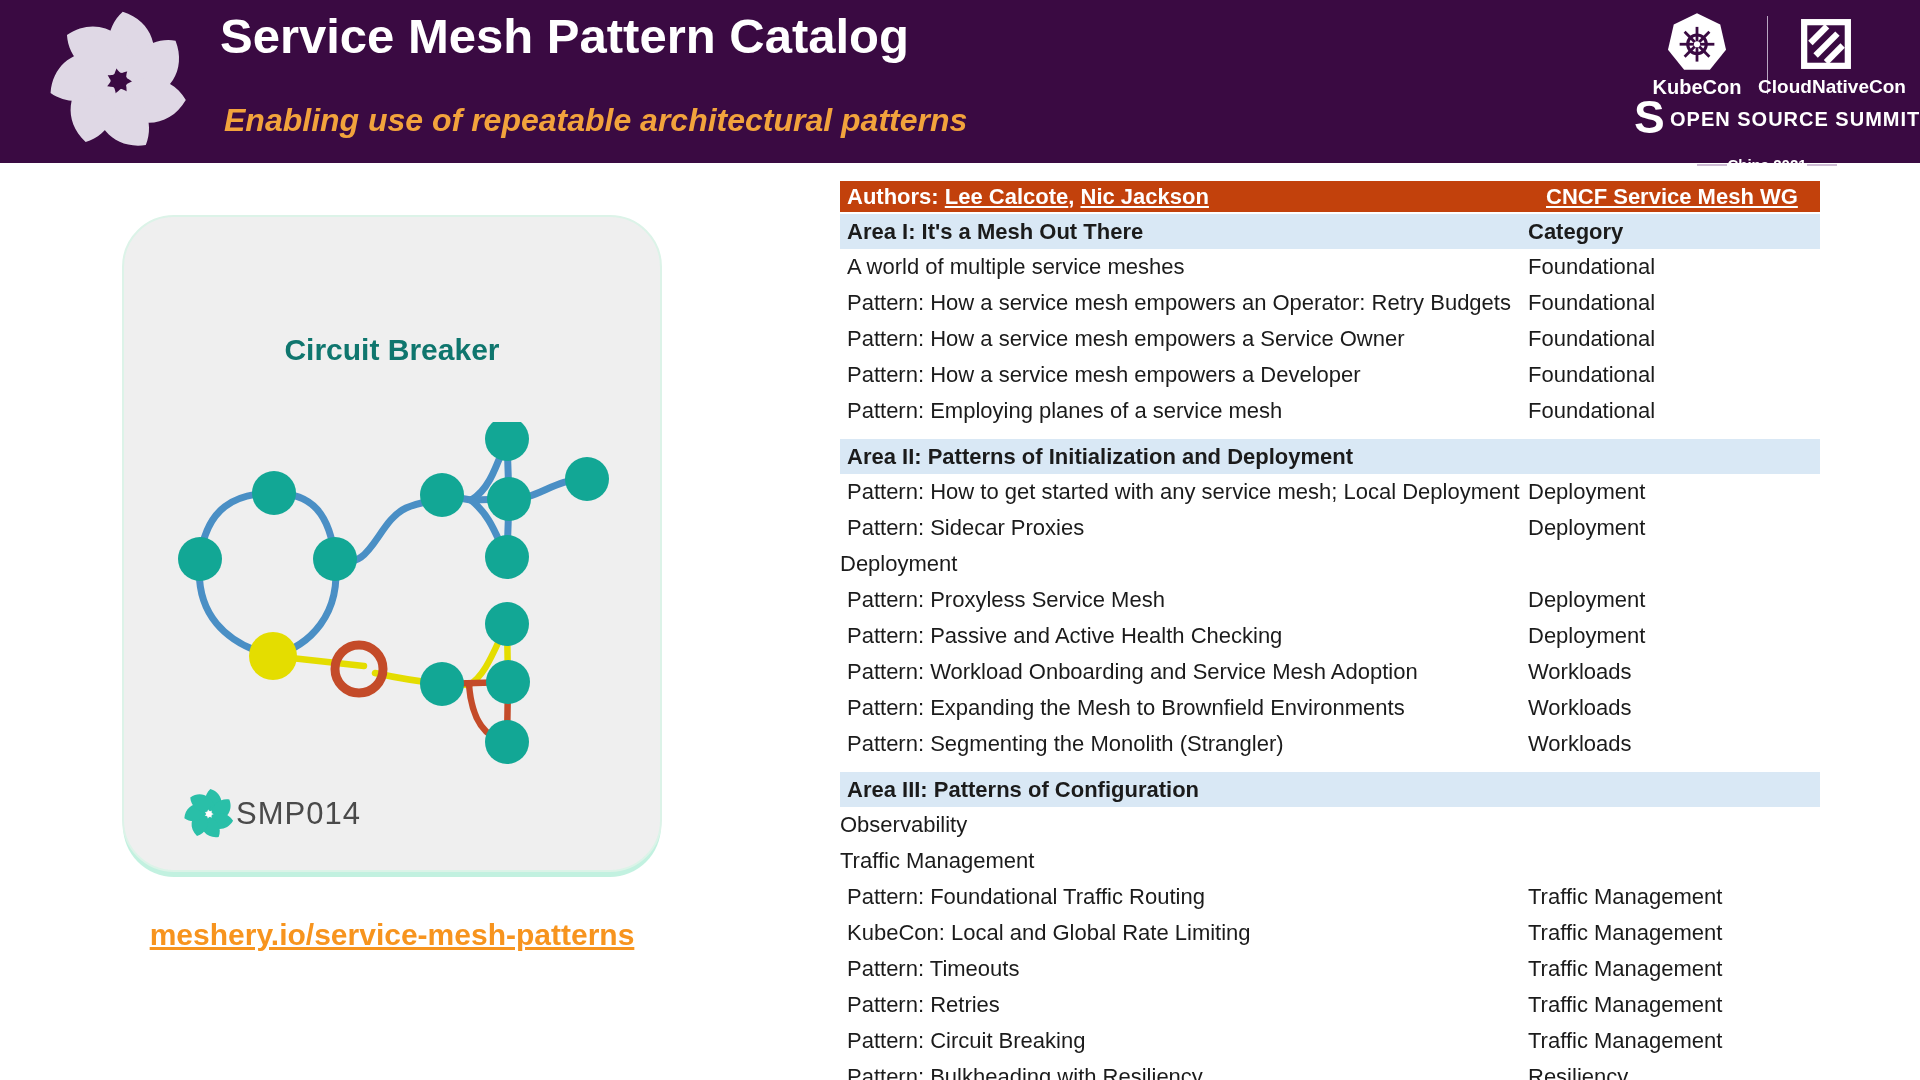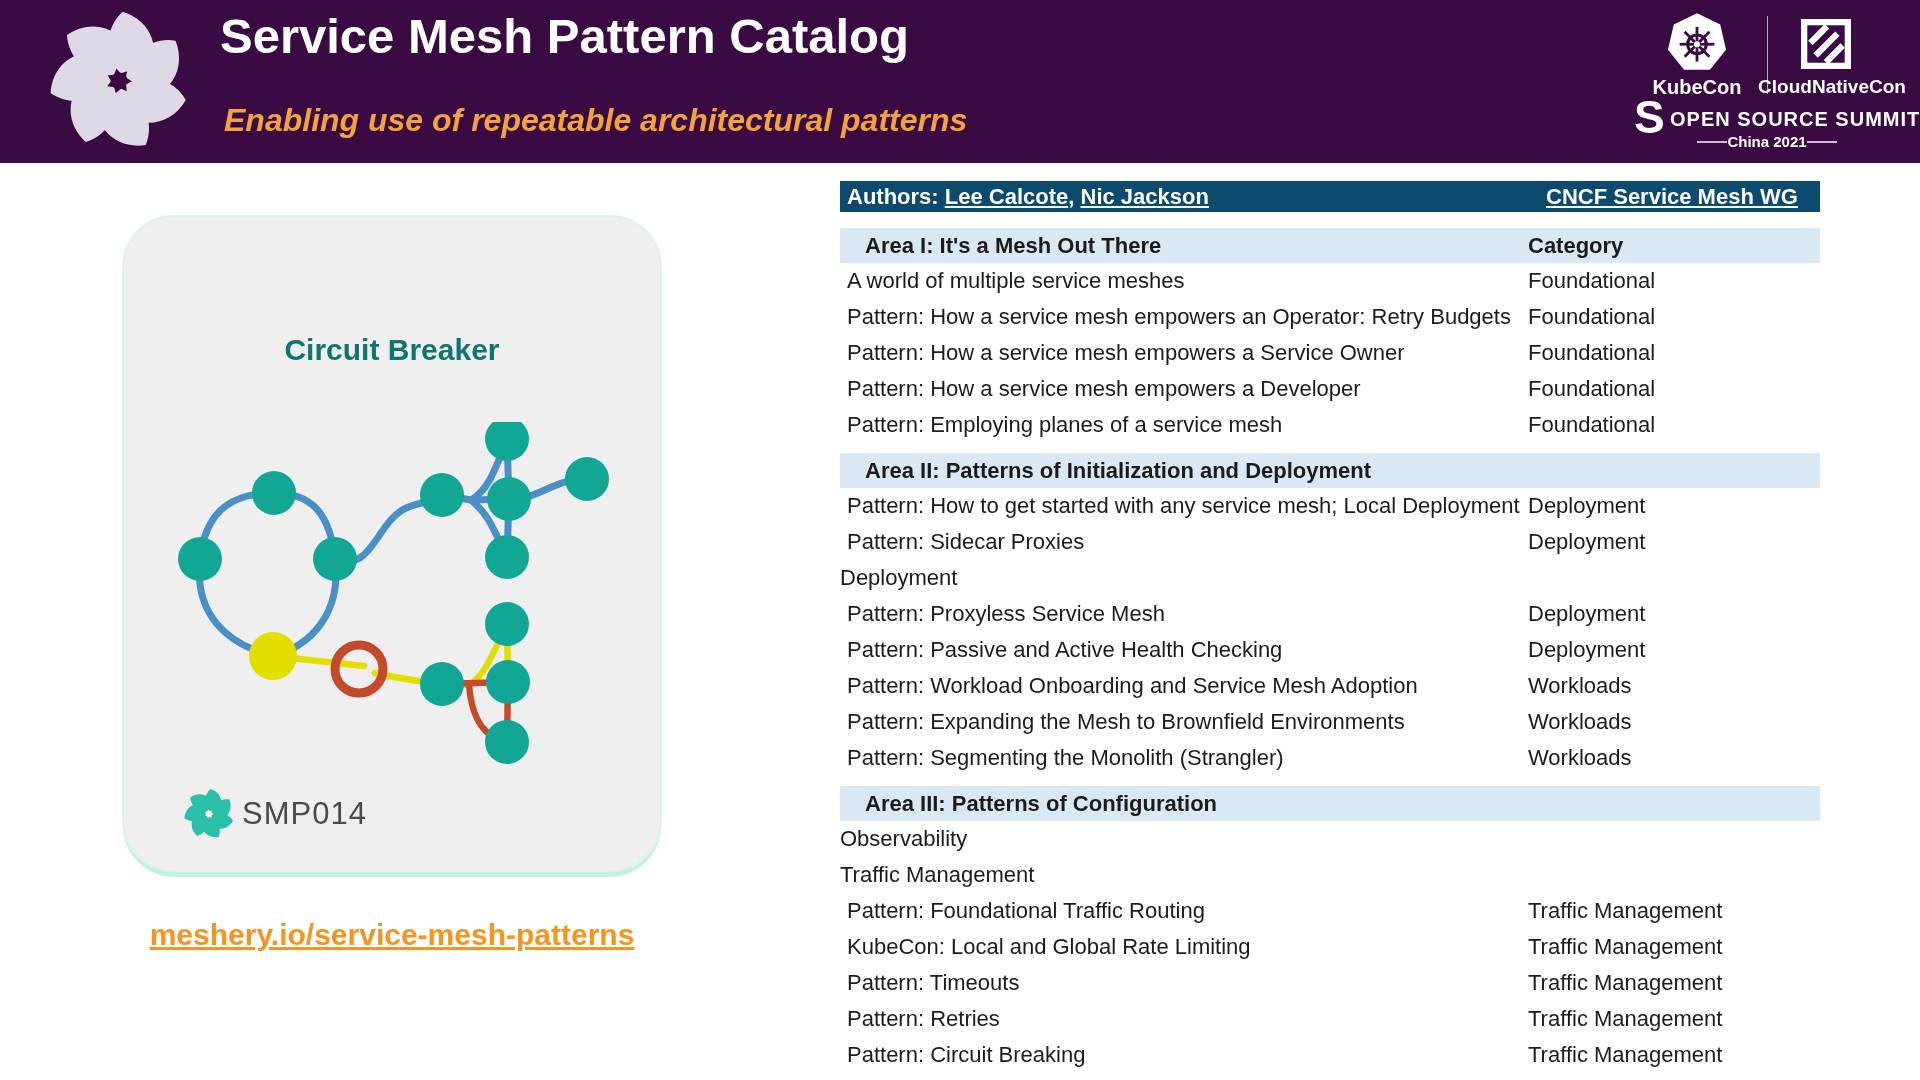--- a/index.html
+++ b/index.html
@@ -16,46 +16,46 @@
   .conf{position:absolute;right:18px;top:8px;width:270px;height:150px;color:#fff;}
   .conf-row{position:absolute;left:0;top:0;width:270px;height:92px;}
   .kube-icon{position:absolute;left:34px;top:4px;width:62px;height:62px;}
   .kube-label{position:absolute;left:0px;top:68px;width:130px;text-align:center;font-size:20px;font-weight:bold;}
   .conf-div{position:absolute;left:135px;top:8px;width:1px;height:78px;background:#b9a6c2;}
   .cnc-icon{position:absolute;left:168px;top:10px;width:52px;height:52px;}
   .cnc-label{position:absolute;left:120px;top:68px;width:160px;text-align:center;font-size:19px;font-weight:bold;}
   .summit{position:absolute;left:0;top:92px;width:270px;height:40px;}
   .summit-s{position:absolute;left:2px;top:-6px;font-size:46px;font-weight:bold;line-height:46px;color:#fff;}
   .summit-label{position:absolute;left:38px;top:8px;font-size:20px;font-weight:bold;letter-spacing:1px;white-space:nowrap;}
-  .china{position:absolute;left:0;top:125px;width:270px;display:flex;align-items:center;justify-content:center;gap:0;font-size:15px;font-weight:bold;}
+  .china{position:absolute;left:0;top:148px;width:270px;display:flex;align-items:center;justify-content:center;gap:0;font-size:15px;font-weight:bold;}
   .china .dash{width:30px;height:2px;background:#cdbcd4;}
 
   
   .card{position:absolute;left:122px;top:215px;width:540px;height:657px;background:#EFEFEF;
         border:2px solid #DCF3E8;border-radius:52px;box-sizing:border-box;
         box-shadow:0 6px 0 -1px rgba(120,224,186,.45);}
   .badge{position:absolute;right:30px;top:36px;width:242px;height:50px;background:#B5D7A3;border-radius:26px;
          color:#4D8A46;font-size:27px;line-height:50px;text-align:center;letter-spacing:1px;}
   .card-title{position:absolute;left:0;top:116px;width:100%;text-align:center;font-size:30px;font-weight:bold;color:#0f766e;}
   .diagram{position:absolute;left:0;top:205px;width:540px;height:360px;}
-  .smp{position:absolute;left:58px;top:568px;display:flex;align-items:center;gap:6px;}
+  .smp{position:absolute;left:58px;top:568px;display:flex;align-items:center;gap:0;}
   .smp-logo{width:54px;height:58px;}
   .smp-id{font-size:31px;color:#4A4A4A;letter-spacing:1px;}
 
   .mesh-link{position:absolute;left:122px;top:918px;width:540px;text-align:center;
              font-size:30px;font-weight:bold;color:#F7941E;text-decoration:underline;cursor:pointer;}
 
   
   .tbl{position:absolute;left:840px;top:181px;width:980px;font-size:22px;color:#1b1b1b;}
-  .tbl-head{display:flex;height:31px;line-height:31px;background:#0c4a6e;color:#fff;font-weight:bold;margin-bottom:16px;}
+  .tbl-head{display:flex;height:31px;line-height:31px;background:#c2410c;color:#fff;font-weight:bold;margin-bottom:2px;}
   .tbl-head .authors{width:688px;padding-left:7px;box-sizing:border-box;white-space:nowrap;}
   .tbl-head .org{flex:1;padding-left:18px;white-space:nowrap;}
   .u{text-decoration:underline;cursor:pointer;}
   .sec-head{display:flex;height:35px;line-height:35px;background:#D9E8F5;font-weight:bold;}
-  .sec-head .n{width:688px;padding-left:25px;box-sizing:border-box;white-space:nowrap;}
+  .sec-head .n{width:688px;padding-left:7px;box-sizing:border-box;white-space:nowrap;}
   .sec-head .c{flex:1;white-space:nowrap;}
   .trow{display:flex;height:36px;line-height:36px;background:#fff;}
   .trow .n{width:688px;padding-left:7px;box-sizing:border-box;white-space:nowrap;overflow:hidden;}
   .trow .c{flex:1;white-space:nowrap;}
   .sec-gap{height:10px;background:#fff;}
 </style>
 </head>
 <body>
 
 <div class="page">

